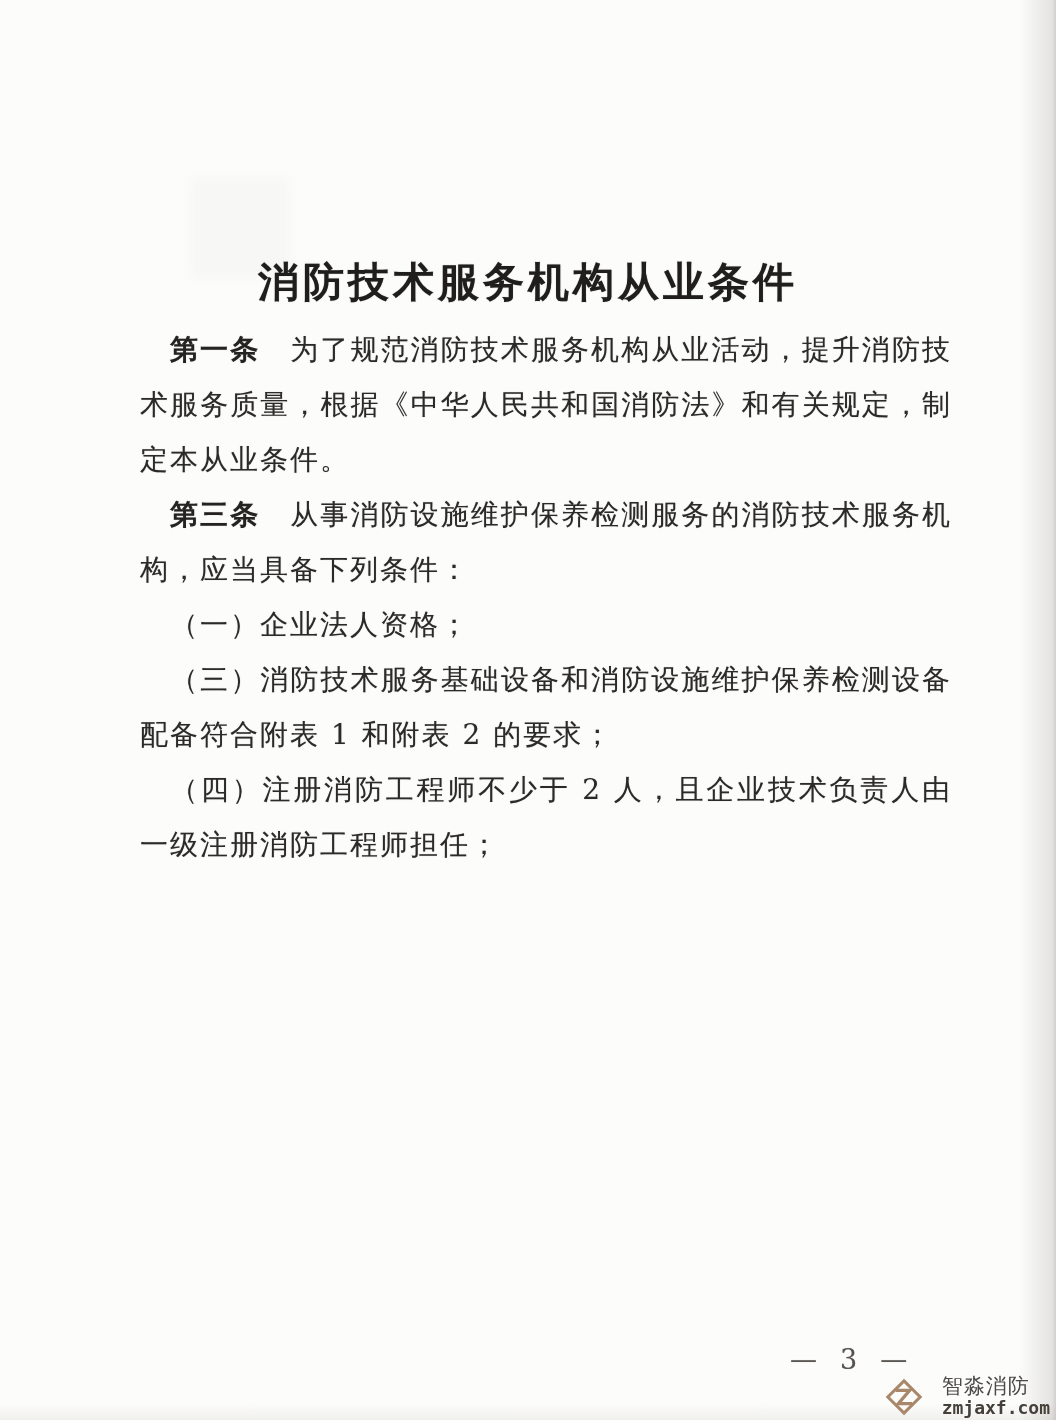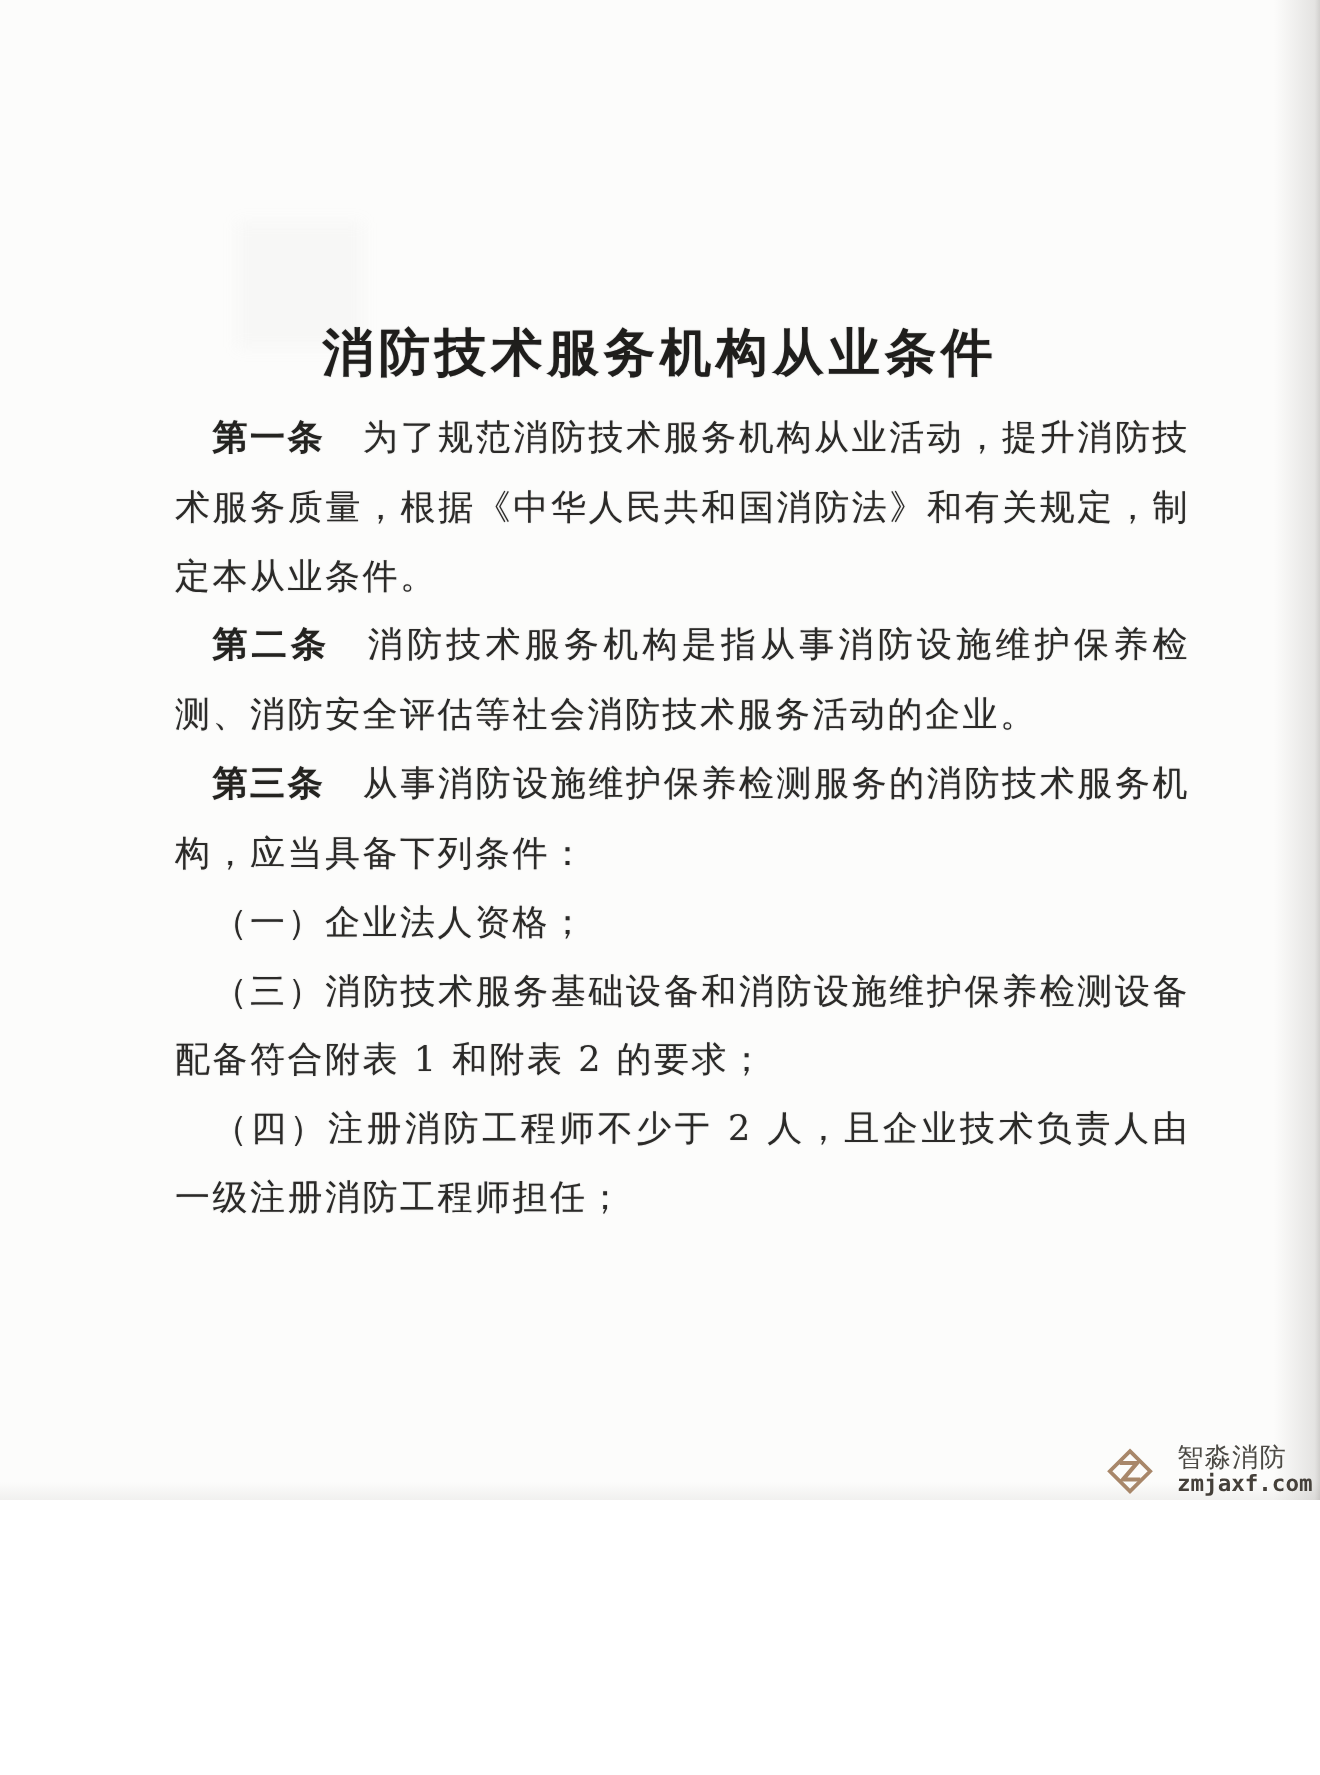--- a/index.html
+++ b/index.html
@@ -2,21 +2,21 @@
 <html lang="zh"><head>
 <meta charset="utf-8">
 <style>
   html, body {
     margin: 0;
     padding: 0;
   }
   .page {
     position: relative;
     width: 1056px;
-    height: 1200px;
+    height: 1420px;
     overflow: hidden;
     background:
       linear-gradient(to right, rgba(0,0,0,0) 0%, rgba(0,0,0,0) 96.5%, rgba(120,115,110,0.18) 99.6%, rgba(100,95,90,0.28) 100%),
       linear-gradient(to bottom, rgba(0,0,0,0) 0%, rgba(0,0,0,0) 98.8%, rgba(140,135,130,0.10) 100%),
       #fcfcfb;
     font-family: "DejaVu Serif", serif;
     color: #2b2a28;
   }
   
   .smudge {
@@ -52,21 +52,21 @@
     text-align: justify;
     text-justify: inter-character;
     color: #2b2a28;
     text-shadow: 0 0 1px rgba(50,50,50,0.35);
   }
   .doc-body p.para {
     margin: 0;
     text-indent: 30px;
   }
   .doc-body .label {
-    font-family: Liberation Serif, serif;
+    font-family: Liberation Sans, sans-serif;
     font-weight: 700;
     letter-spacing: 2px;
     margin-right: 30px;
     color: #242320;
   }
   .page-footer {
     position: absolute;
     top: 1344px;
     left: 790px;
     display: flex;
@@ -118,23 +118,20 @@
   <div class="smudge"></div>
 
   <h1 class="doc-title">消防技术服务机构从业条件</h1>
 
   <div class="doc-body">
 
       <p class="para">
         <span class="label">第一条</span><span>为了规范消防技术服务机构从业活动，提升消防技术服务质量，根据《中华人民共和国消防法》和有关规定，制定本从业条件。</span>
       </p>
 
-      <p class="para">
-        <span class="label">第二条</span><span>消防技术服务机构是指从事消防设施维护保养检测、消防安全评估等社会消防技术服务活动的企业。</span>
-      </p>
 
 
       <p class="para">
         <span class="label">第三条</span><span>从事消防设施维护保养检测服务的消防技术服务机构，应当具备下列条件：</span>
       </p>
 
       <p class="para">
         <span>（一）企业法人资格；</span>
       </p>
 

